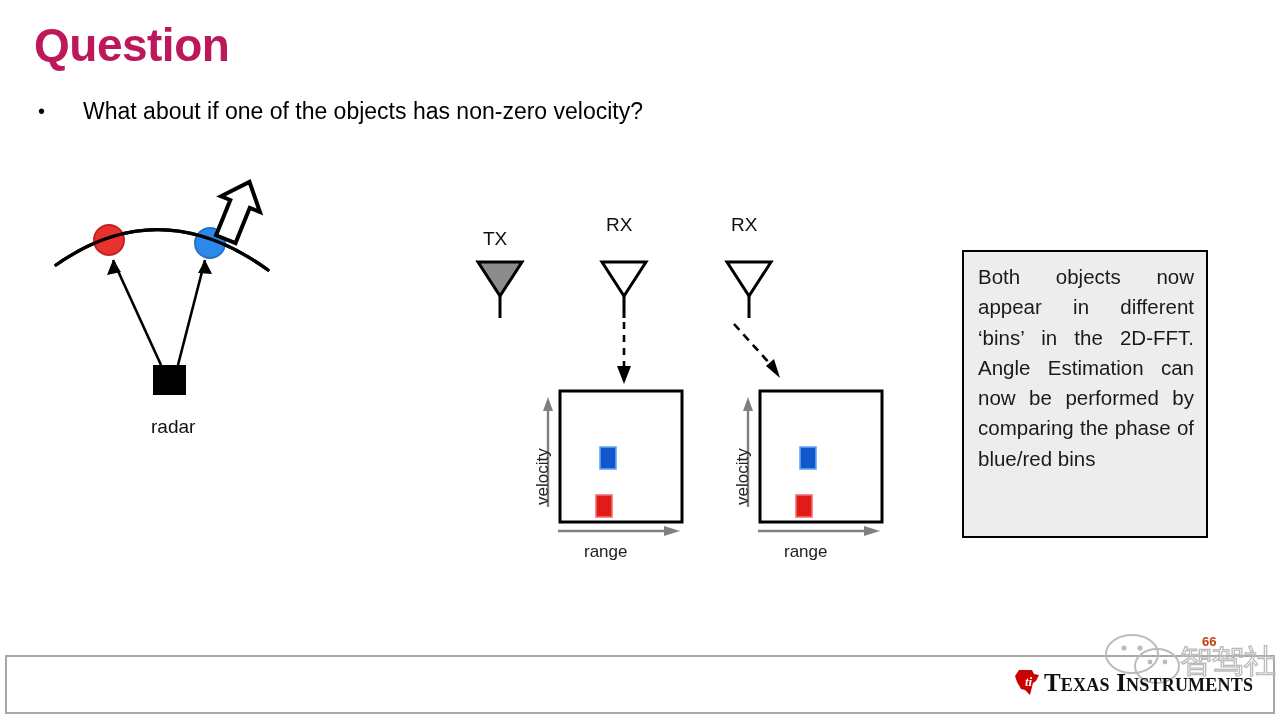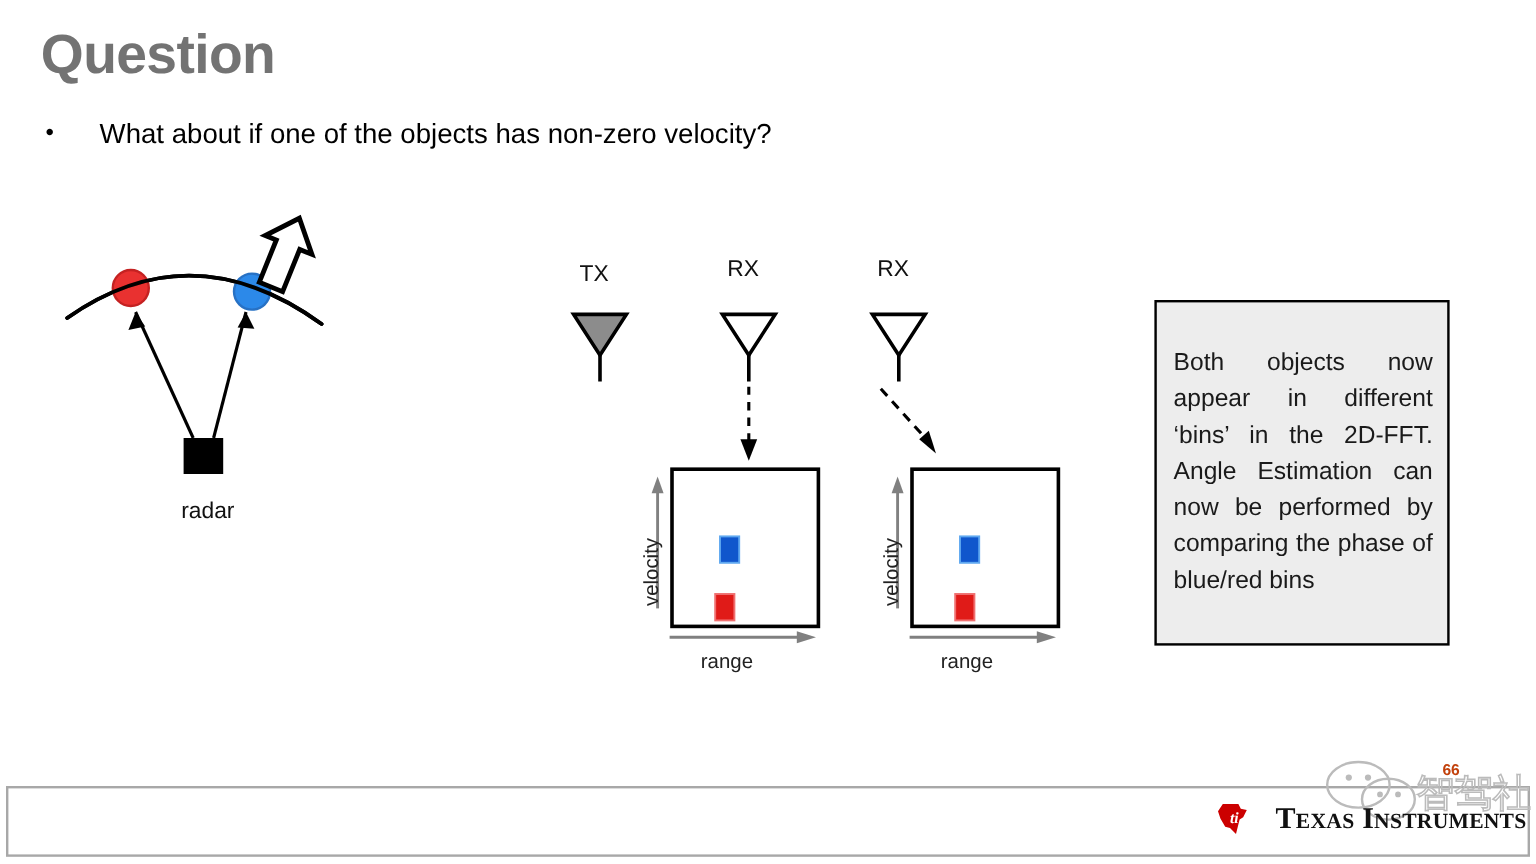--- a/index.html
+++ b/index.html
@@ -16,21 +16,21 @@
     color: #000000;
   }
 
   
   #slide-title {
     position: absolute;
     left: 34px;
     top: 22px;
     font-size: 46px;
     font-weight: bold;
-    color: #737373;
+    color: #be185d;
     letter-spacing: -0.5px;
     line-height: 1.0;
     white-space: nowrap;
   }
 
   
   #bullet-row {
     position: absolute;
     left: 38px;
     top: 97px;
@@ -68,21 +68,20 @@
   #callout-text {
     position: absolute;
     left: 14px;
     top: 10px;
     right: 12px;
     font-size: 20.5px;
     line-height: 30.3px;
     text-align: justify;
     text-justify: inter-word;
     color: #1a1a1a;
-    margin-top: 25px;
   }
 
   
   .plain-label {
     position: absolute;
     font-size: 19px;
     color: #111111;
     white-space: nowrap;
   }
   .axis-label {
@@ -106,21 +105,21 @@
     border: 2px solid #A8A8A8;
     box-sizing: border-box;
     background: #ffffff;
   }
   #ti-logo {
     position: absolute;
     left: 1012px;
     top: 668px;
     display: flex;
     align-items: center;
-    gap: 21px;
+    gap: 2px;
   }
   #ti-wordmark {
     font-family: "Liberation Serif", serif;
     font-size: 25px;
     font-weight: bold;
     font-variant: small-caps;
     letter-spacing: 0.2px;
     color: #111111;
     white-space: nowrap;
   }
@@ -172,21 +171,21 @@
 
   <path d="M 16,105 Q 120,32 228,110" fill="none" stroke="#000000" stroke-width="3.2" stroke-linecap="round"></path>
 
   <g transform="translate(190,14) rotate(22)">
     <path d="M 10,62 L 10,24 L 0,24 L 21,0 L 42,24 L 31,24 L 31,62 Z" fill="#FFFFFF" stroke="#000000" stroke-width="4" stroke-linejoin="miter"></path>
   </g>
 </svg>
 
 <div class="plain-label" style="left:151px; top:416px;">radar</div>
 
-<div class="plain-label" style="left:483px; top:218px;">TX</div>
+<div class="plain-label" style="left:483px; top:228px;">TX</div>
 <svg class="figure-svg" style="left:472px; top:258px;" width="56" height="62" viewBox="0 0 56 62">
   <path d="M 6,4 L 50,4 L 28,38 Z" fill="#8C8C8C" stroke="#000000" stroke-width="3"></path>
   <line x1="28" y1="36" x2="28" y2="60" stroke="#000000" stroke-width="3"></line>
 </svg>
 
 <div class="plain-label" style="left:606px; top:214px;">RX</div>
 <svg class="figure-svg" style="left:596px; top:258px;" width="56" height="62" viewBox="0 0 56 62">
   <path d="M 6,4 L 50,4 L 28,38 Z" fill="#FFFFFF" stroke="#000000" stroke-width="3"></path>
   <line x1="28" y1="36" x2="28" y2="60" stroke="#000000" stroke-width="3"></line>
 </svg>

